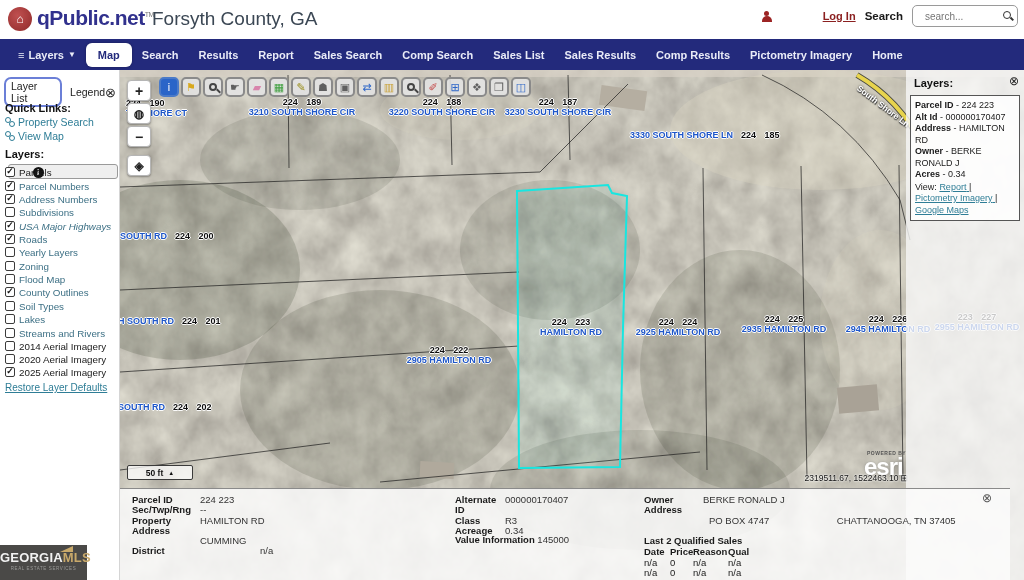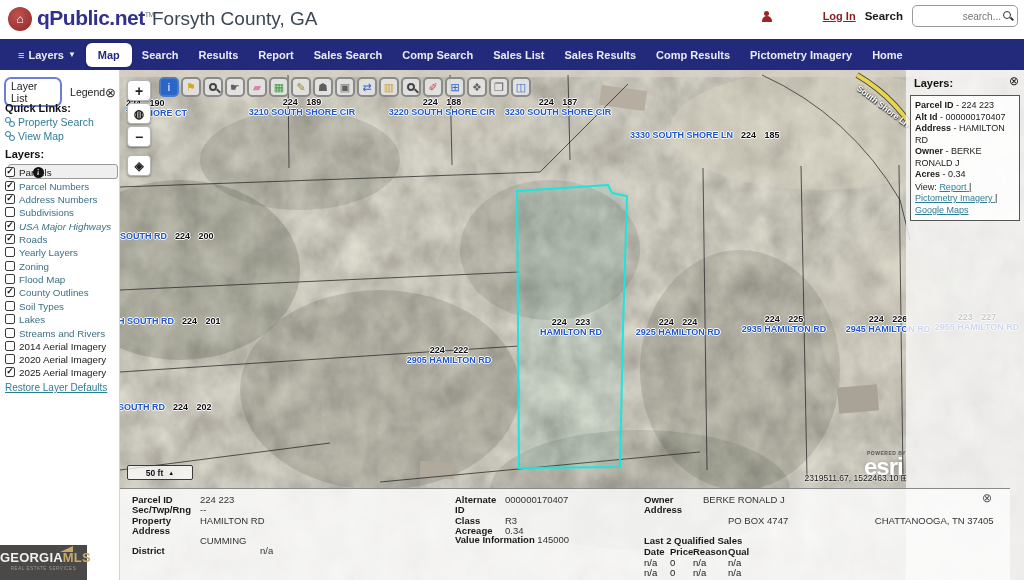--- a/index.html
+++ b/index.html
@@ -15,21 +15,21 @@
   .logo-tm{font-size:7px;color:#777;vertical-align:super;font-weight:normal;}
   .county-title{position:absolute;left:152px;top:8px;font-size:19px;color:#3b4754;}
   .hdr-right{position:absolute;right:6px;top:5px;display:flex;align-items:center;gap:9px;}
   .person{width:10px;height:11px;position:relative;}
   .person::before{content:"";position:absolute;left:2.5px;top:0;width:5px;height:5px;border-radius:50%;background:#9c2424;}
   .person::after{content:"";position:absolute;left:0;top:5px;width:10px;height:6px;border-radius:5px 5px 0 0;background:#9c2424;}
   .login-link{font-size:11px;font-weight:bold;color:#8b2020;text-decoration:underline;padding-left:42px;}
   .hdr-search-label{font-size:11.5px;font-weight:bold;color:#1a1a1a;}
   .search-box{width:106px;height:22px;border:1px solid #9a9a9a;border-radius:5px;position:relative;background:#fff;}
   .search-box input{position:absolute;left:10px;top:1px;width:80px;height:18px;border:none;outline:none;
-    font-size:10px;color:#444;font-family:"Liberation Sans",sans-serif;background:transparent;text-align:right;}
+    font-size:10px;color:#444;font-family:"Liberation Sans",sans-serif;background:transparent;}
   .sb-mag{position:absolute;right:6px;top:5px;width:8px;height:8px;border:1.6px solid #333;border-radius:50%;}
   .sb-mag::after{content:"";position:absolute;left:6px;top:6px;width:4px;height:1.6px;background:#333;transform:rotate(45deg);}
 
   
   .nav{position:absolute;left:0;top:39px;width:1024px;height:31px;background:#232a7c;z-index:20;
     display:flex;align-items:center;padding:0 8px;}
   .nav-item{color:#e9ebf7;font-size:11px;font-weight:bold;padding:5px 10px;white-space:nowrap;display:flex;align-items:center;gap:4px;}
   .nav-item.active{background:#fff;color:#232a7c;border-radius:6px;padding:6px 12px;box-shadow:0 0 3px rgba(0,0,0,.3);}
   .hamb{font-size:11px;} .chev{font-size:8px;}
 
@@ -125,21 +125,21 @@
   .dv{color:#333;display:inline-block;vertical-align:top;}
   .blockA{position:absolute;left:12px;top:6px;line-height:10.3px;}
   .blockA .dl{width:68px;}
   .blockB{position:absolute;left:12px;top:57px;line-height:10.5px;}
   .blockB .dl{width:128px;}
   .blockC{position:absolute;left:335px;top:6px;line-height:10.3px;}
   .blockC .dl{width:50px;}
   .blockD{position:absolute;left:335px;top:45px;line-height:11px;}
   .blockE{position:absolute;left:524px;top:6px;line-height:10.3px;}
   .blockE .dl{width:59px;}
-  .blockE .ind{margin-left:84px;}
+  .blockE .ind{margin-left:65px;}
   .blockF{position:absolute;left:524px;top:47px;line-height:10.8px;}
   .sales-h span{display:inline-block;font-weight:bold;}
   .sales-r span{display:inline-block;}
   .sc1{width:26px;} .sc2{width:23px;} .sc3{width:35px;} .sc4{width:28px;}
 </style>
 </head>
 <body>
 
 <div class="header">
   <div class="logo-circle">

